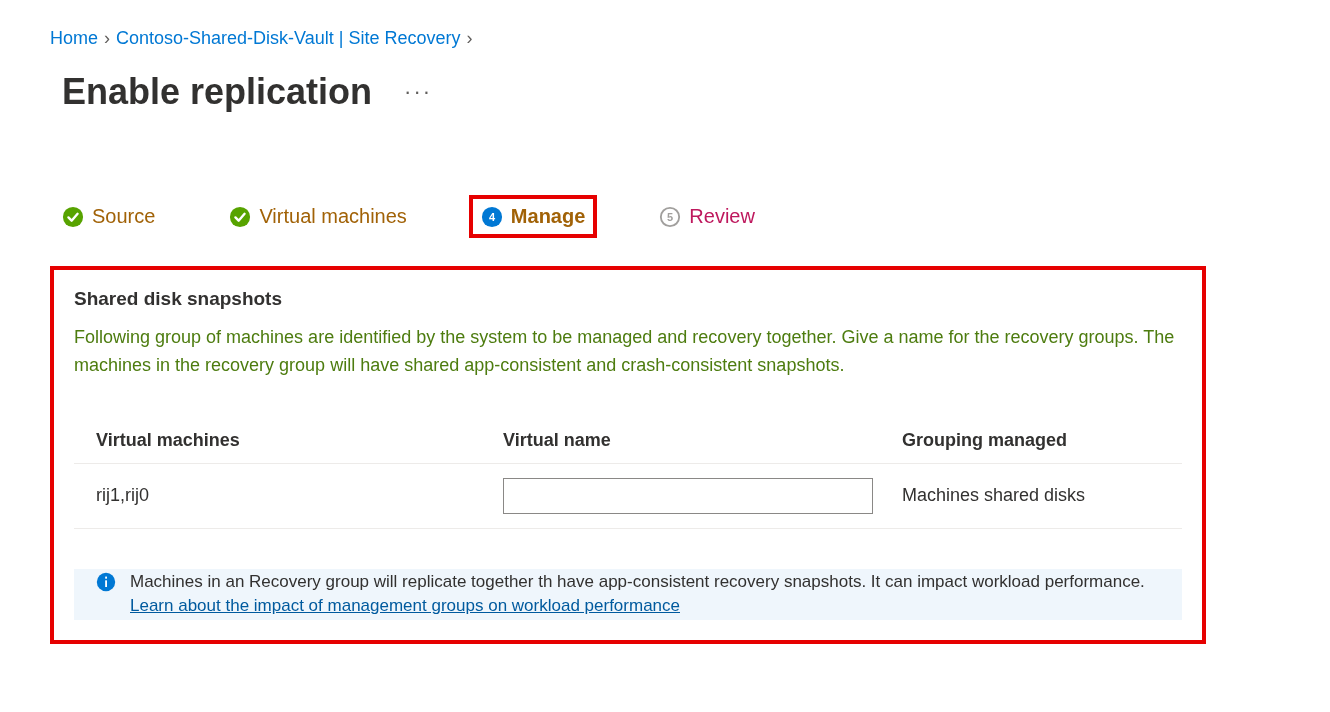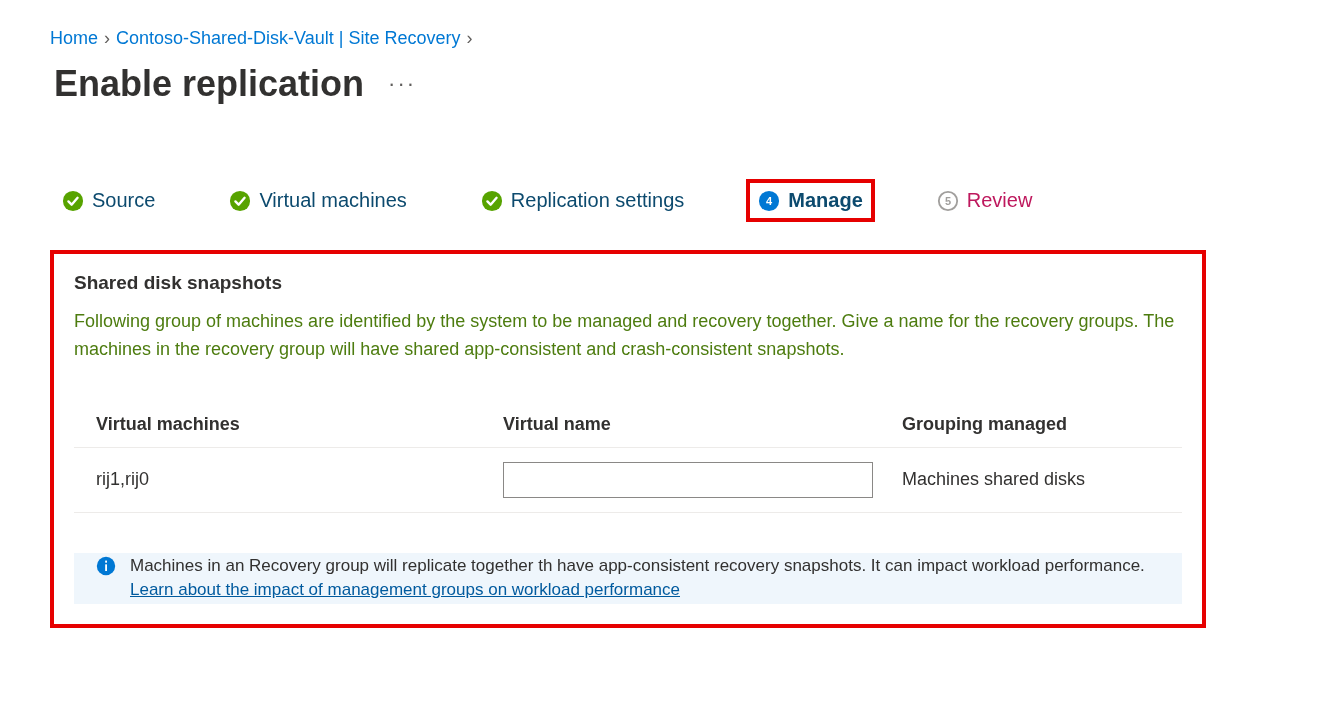--- a/index.html
+++ b/index.html
@@ -31,21 +31,21 @@
   }
   .page-title-row {
     display: flex;
     align-items: center;
     gap: 20px;
     margin-bottom: 70px;
   }
   h1.page-title {
     font-size: 36px;
     font-weight: 600;
-    margin: 4px;
+    margin: 12px;
   }
   .more-dots {
     font-size: 22px;
     color: #605e5c;
     letter-spacing: 2px;
     cursor: pointer;
   }
   .tabs {
     display: flex;
     align-items: center;
@@ -55,21 +55,21 @@
   .tab {
     display: flex;
     align-items: center;
     gap: 8px;
     font-size: 20px;
     cursor: pointer;
     padding: 6px 8px;
     border: 4px solid transparent;
   }
   .tab .label {
-    color: #0c4a6e;
+    color: #a16207;
   }
   .tab.current {
     border: 4px solid #e60000;
   }
   .tab.current .label {
     font-weight: 600;
   }
   .tab.disabled .label {
     color: #be185d;
   }
@@ -182,29 +182,20 @@
     <div class="tab">
       <span class="step-icon">
         <svg viewBox="0 0 24 24">
             <circle cx="12" cy="12" r="11" fill="#57a300"></circle>
             <path d="M7 12.5 L10.5 16 L17 8.5" stroke="#fff" stroke-width="2.6" fill="none" stroke-linecap="round" stroke-linejoin="round"></path>
           </svg>
       </span>
       <span class="label">Virtual machines</span>
     </div>
 
-    <div class="tab">
-      <span class="step-icon">
-        <svg viewBox="0 0 24 24">
-            <circle cx="12" cy="12" r="11" fill="#57a300"></circle>
-            <path d="M7 12.5 L10.5 16 L17 8.5" stroke="#fff" stroke-width="2.6" fill="none" stroke-linecap="round" stroke-linejoin="round"></path>
-          </svg>
-      </span>
-      <span class="label">Replication settings</span>
-    </div>
 
     <div class="tab current">
       <span class="step-icon">
         <svg viewBox="0 0 24 24">
             <circle cx="12" cy="12" r="11" fill="#0078d4"></circle>
             <text x="12" y="16" font-size="12" font-weight="700" text-anchor="middle" fill="#fff" font-family="Segoe UI, sans-serif">4</text>
           </svg>
       </span>
       <span class="label">Manage</span>
     </div>

